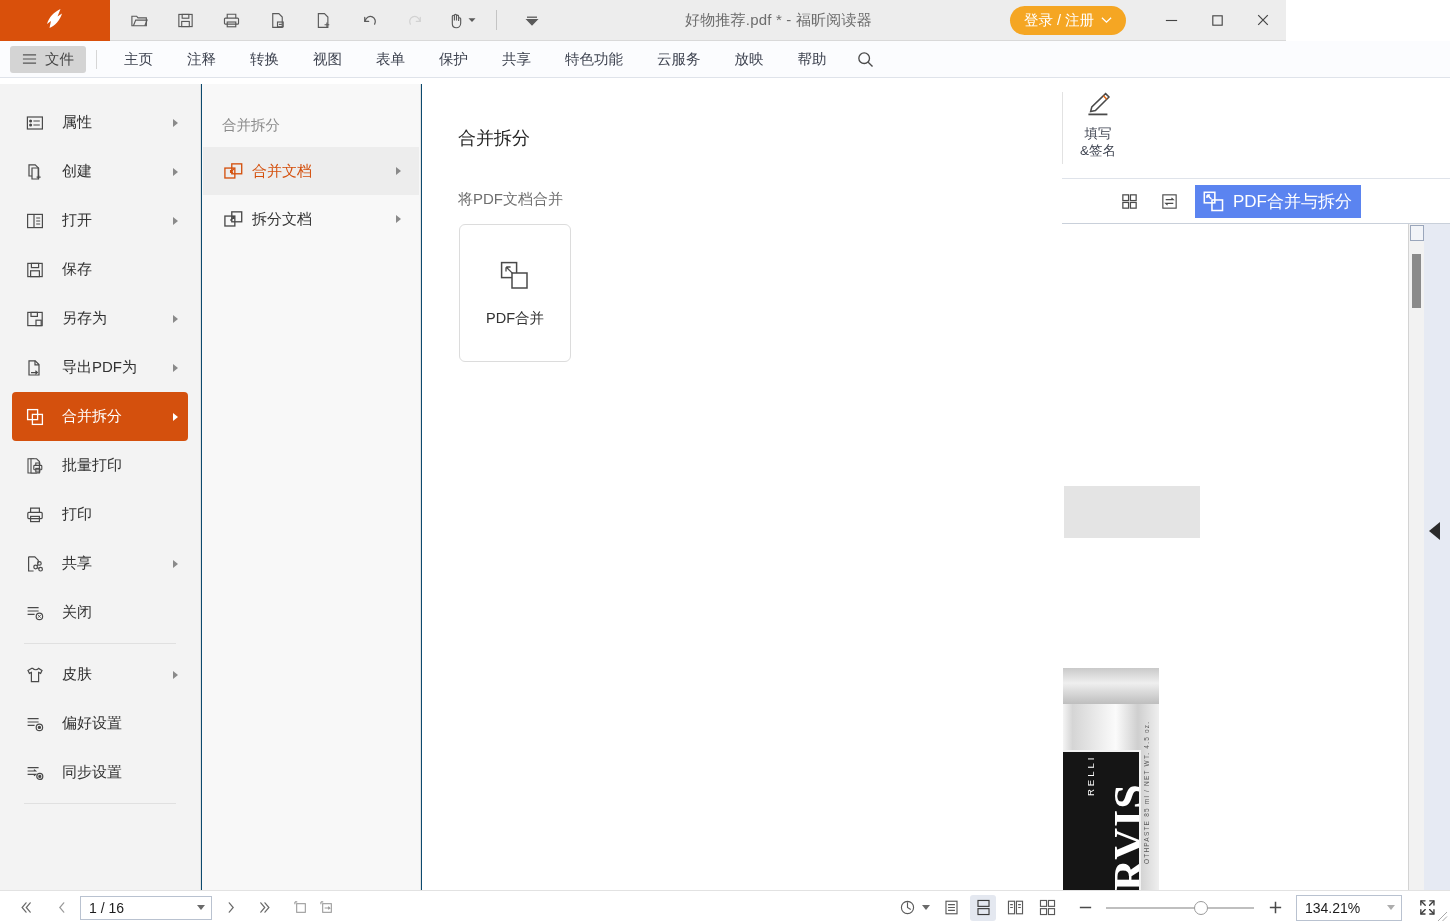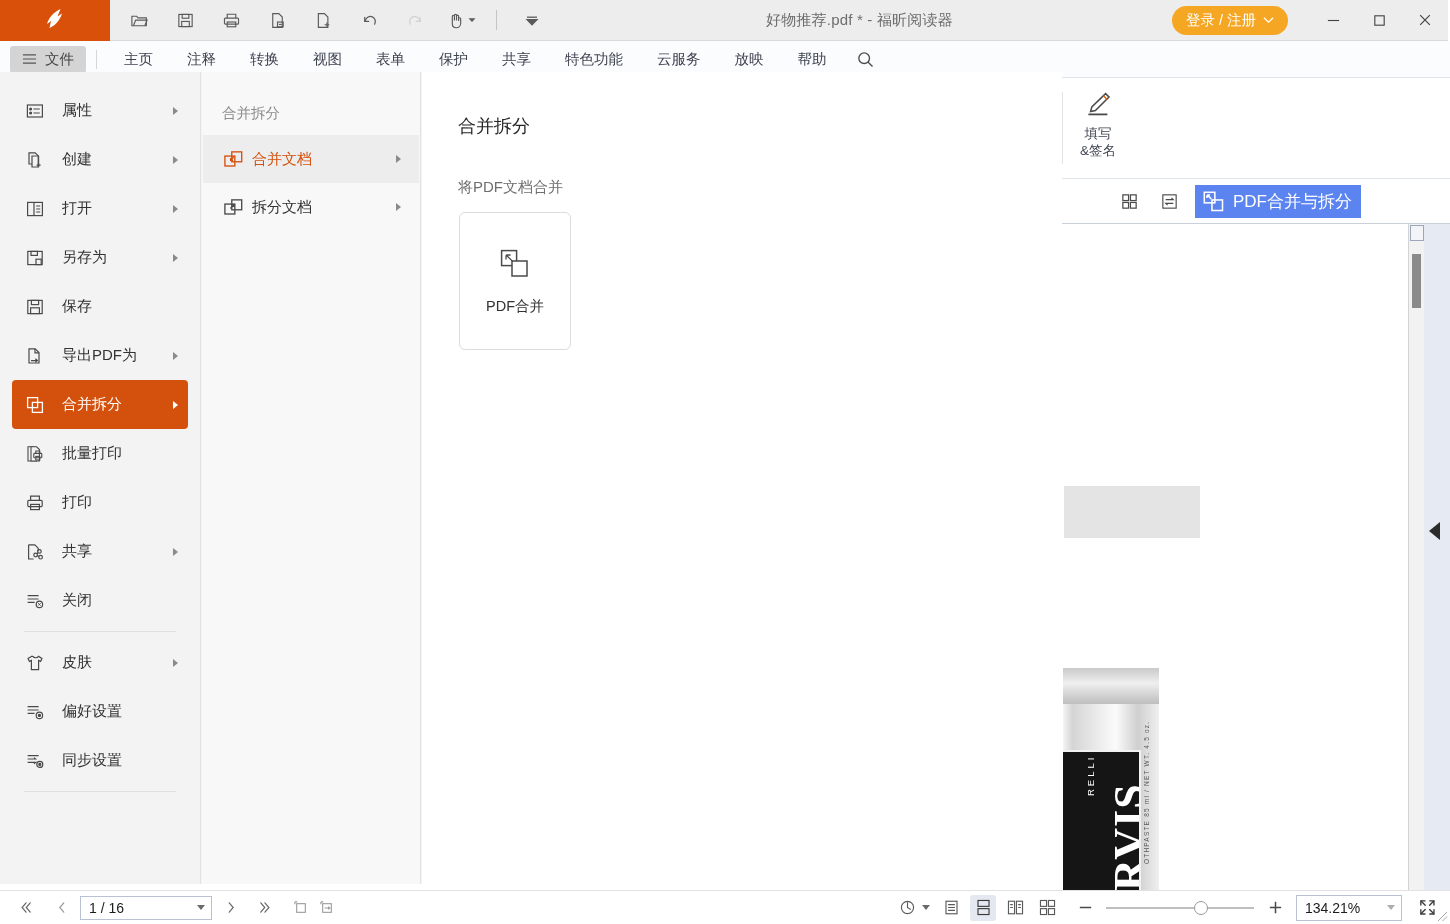--- a/index.html
+++ b/index.html
@@ -6,21 +6,21 @@
   html, body { margin:0; padding:0; }
   body {
     width:1450px; height:924px;
     font-family:"Liberation Sans","DejaVu Sans",sans-serif;
     background:#ffffff; overflow:hidden; position:relative;
     -webkit-font-smoothing:antialiased;
   }
 
   
   .titlebar{
-    position:absolute; left:0; top:0; width:1448px; height:41px;
+    position:absolute; left:0; top:0; width:1286px; height:41px;
     background:#ededed; border-bottom:1px solid #d9d9d9;
     display:flex; align-items:center;
   }
   .logo-box{
     width:110px; height:41px; background:#d9500b;
     display:flex; align-items:center; justify-content:center; flex:none;
   }
   .qa-tools{ display:flex; align-items:center; height:41px; padding-left:14px; gap:16px; flex:none;}
   .qa-btn{
     width:30px; height:30px; display:flex; align-items:center; justify-content:center;
@@ -161,22 +161,22 @@
     position:absolute; left:6px; top:192px; width:22px; height:22px;
     display:flex; align-items:center; justify-content:center; z-index:2;
   }
   .left-strip{
     position:absolute; left:0; top:160px; width:22px; height:60px;
     background:#ffffff; border:1px solid #dfe3ea; z-index:1;
   }
 
   
   .file-menu{
-    position:absolute; left:0; top:72px; width:1062px; height:812px;
-    background:#fef9c3; z-index:30;
+    position:absolute; left:0; top:84px; width:1062px; height:812px;
+    background:#0c4a6e; z-index:30;
   }
   .menu-col{
     position:absolute; left:0; top:0; width:201px; height:812px;
     background:#f3f3f3; border-right:1px solid #e2e2e2;
   }
   .mi{
     position:relative; height:49px; margin:0 12px; display:flex; align-items:center;
     gap:16px; padding-left:12px; border-radius:4px; cursor:pointer;
     color:#333; font-size:15px;
   }
@@ -499,37 +499,37 @@
         </svg>
       </span>
       <span>打开</span>
       <span class="caret"></span>
     </div>
 
     <div class="mi">
       <span class="mi-ico">
         <svg width="20" height="20" viewBox="0 0 20 20" fill="none" stroke="#4a4a4a" stroke-width="1.2">
           <rect x="2.8" y="3.4" width="14.4" height="13.2"></rect>
+            <rect x="6.4" y="3.4" width="7.2" height="4.2"></rect>
+            <rect x="5.6" y="10.8" width="8.8" height="5.8"></rect>
+        </svg>
+      </span>
+      <span>保存</span>
+    </div>
+
+    <div class="mi">
+      <span class="mi-ico">
+        <svg width="20" height="20" viewBox="0 0 20 20" fill="none" stroke="#4a4a4a" stroke-width="1.2">
+          <rect x="2.8" y="3.4" width="14.4" height="13.2"></rect>
             <rect x="6" y="3.4" width="6.4" height="4"></rect>
             <rect x="11" y="11.2" width="5.2" height="5.4"></rect>
         </svg>
       </span>
       <span>另存为</span>
       <span class="caret"></span>
-    </div>
-
-    <div class="mi">
-      <span class="mi-ico">
-        <svg width="20" height="20" viewBox="0 0 20 20" fill="none" stroke="#4a4a4a" stroke-width="1.2">
-          <rect x="2.8" y="3.4" width="14.4" height="13.2"></rect>
-            <rect x="6.4" y="3.4" width="7.2" height="4.2"></rect>
-            <rect x="5.6" y="10.8" width="8.8" height="5.8"></rect>
-        </svg>
-      </span>
-      <span>保存</span>
     </div>
 
     <div class="mi">
       <span class="mi-ico">
         <svg width="20" height="20" viewBox="0 0 20 20" fill="none" stroke="#4a4a4a" stroke-width="1.2">
           <path d="M4 2.8h6.2L14 6.6V17H4z"></path>
             <path d="M10 2.8v4h4"></path>
             <path d="M6 14.6h6.4M10.4 12.8l2 1.8-2 1.8"></path>
         </svg>
       </span>

